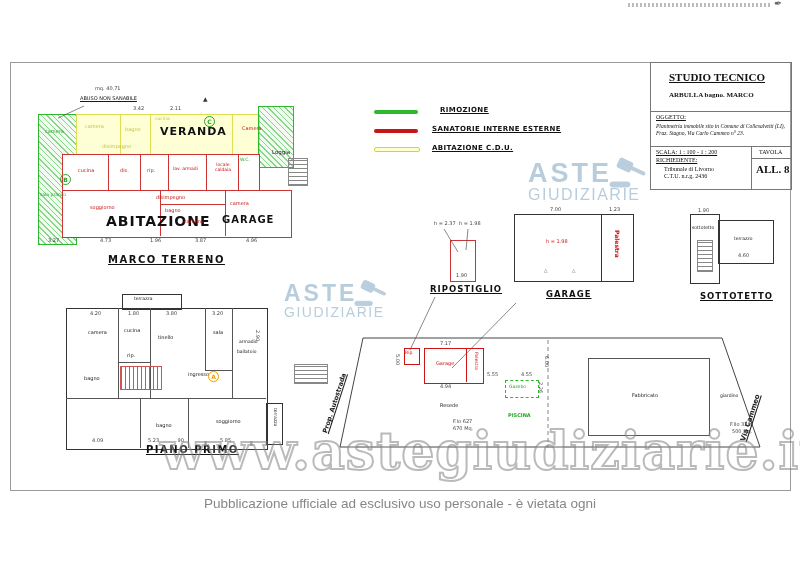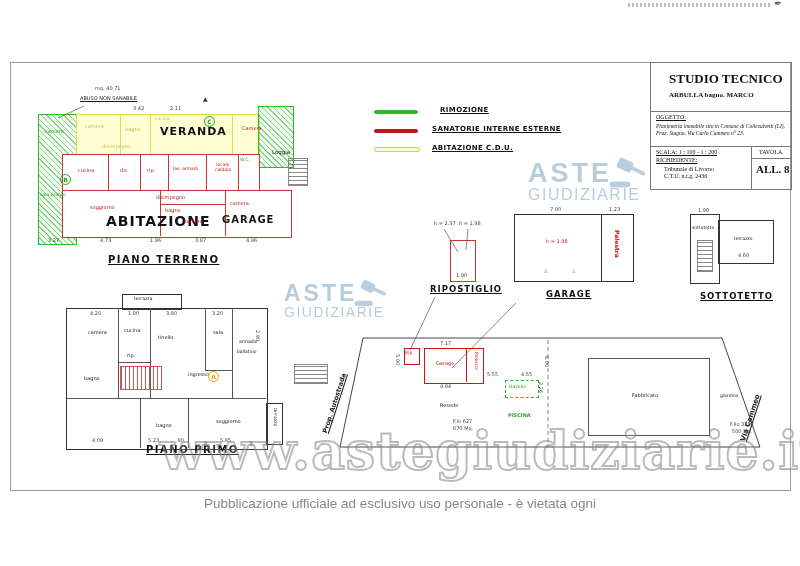--- a/index.html
+++ b/index.html
@@ -75,21 +75,21 @@
       <rect x="24" y="12" width="22" height="3" rx="1.5" transform="rotate(25 35 13)"></rect>
       <rect x="10" y="26" width="20" height="5" rx="2.5"></rect>
     </g>
   </svg>
 
   <div class="abs" style="left:650px;top:62px;width:140px;height:126px;border:1px solid #777;">
     <div class="tb-line" style="left:0;top:48px;width:140px;height:1px;"></div>
     <div class="tb-line" style="left:0;top:83px;width:140px;height:1px;"></div>
     <div class="tb-line" style="left:100px;top:83px;width:1px;height:43px;"></div>
     <div class="tb-line" style="left:100px;top:95px;width:40px;height:1px;"></div>
-    <div class="tb-txt" style="left:18px;top:8px;font-size:13px;font-weight:bold;">STUDIO TECNICO</div>
+    <div class="tb-txt" style="left:18px;top:8px;font-size:11px;font-weight:bold;text-decoration:underline;">STUDIO TECNICO</div>
     <div class="tb-txt" style="left:18px;top:28px;font-size:7px;font-weight:bold;">ARBULLA bagno. MARCO</div>
     <div class="tb-txt" style="left:5px;top:51px;font-size:6px;text-decoration:underline;">OGGETTO:</div>
     <div class="tb-txt" style="left:5px;top:60px;width:132px;font-size:5.5px;font-style:italic;white-space:normal;line-height:1.25;">Planimetria immobile sito in Comune di Collesalvetti (LI), Fraz. Stagno, Via Carlo Cammeo n° 23.</div>
     <div class="tb-txt" style="left:5px;top:86px;font-size:6px;text-decoration:underline;">SCALA:  1 : 100 - 1 : 200</div>
     <div class="tb-txt" style="left:5px;top:94px;font-size:6px;text-decoration:underline;">RICHIEDENTE:</div>
     <div class="tb-txt" style="left:13px;top:103px;font-size:6px;">Tribunale di Livorno</div>
     <div class="tb-txt" style="left:13px;top:110px;font-size:6px;">C.T.U. n.r.g. 2436</div>
     <div class="tb-txt" style="left:108px;top:86px;font-size:6px;">TAVOLA</div>
     <div class="tb-txt" style="left:105px;top:100px;font-size:11px;font-weight:bold;">ALL. 8</div>
   </div>
@@ -155,21 +155,21 @@
     <div class="lbl red rms" style="left:165px;top:208px;">bagno</div>
     <div class="lbl red rms" style="left:184px;top:219px;">camera</div>
     <div class="lbl red rms" style="left:230px;top:201px;">camera</div>
     <div class="lbl big" style="left:222px;top:214px;font-size:10px;">GARAGE</div>
 
     <div class="lbl dim" style="left:48px;top:238px;">3.27</div>
     <div class="lbl dim" style="left:100px;top:238px;">4.73</div>
     <div class="lbl dim" style="left:150px;top:238px;">1.96</div>
     <div class="lbl dim" style="left:195px;top:238px;">3.87</div>
     <div class="lbl dim" style="left:246px;top:238px;">4.96</div>
-    <div class="lbl ptitle" style="left:108px;top:254px;">PIANO TERRENO</div>
+    <div class="lbl ptitle" style="left:108px;top:254px;">MARCO TERRENO</div>
   </div>
 
   <div>
     <div class="bx" style="left:122px;top:294px;width:58px;height:14px;"></div>
     <div class="bx" style="left:66px;top:308px;width:200px;height:140px;border-width:1.2px;"></div>
     <div class="vline" style="left:118px;top:308px;width:1px;height:90px;"></div>
     <div class="vline" style="left:150px;top:308px;width:1px;height:90px;"></div>
     <div class="vline" style="left:205px;top:308px;width:1px;height:62px;"></div>
     <div class="vline" style="left:232px;top:308px;width:1px;height:90px;"></div>
     <div class="hline" style="left:118px;top:362px;width:32px;height:1px;"></div>

